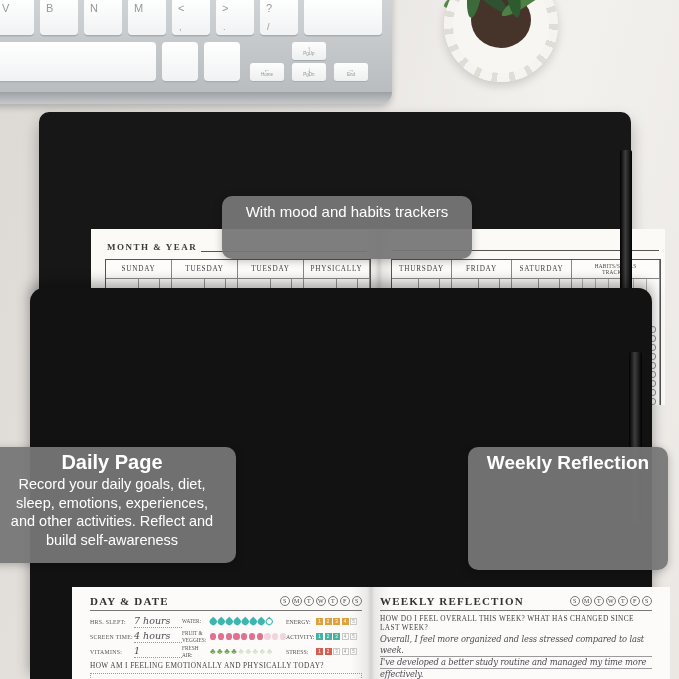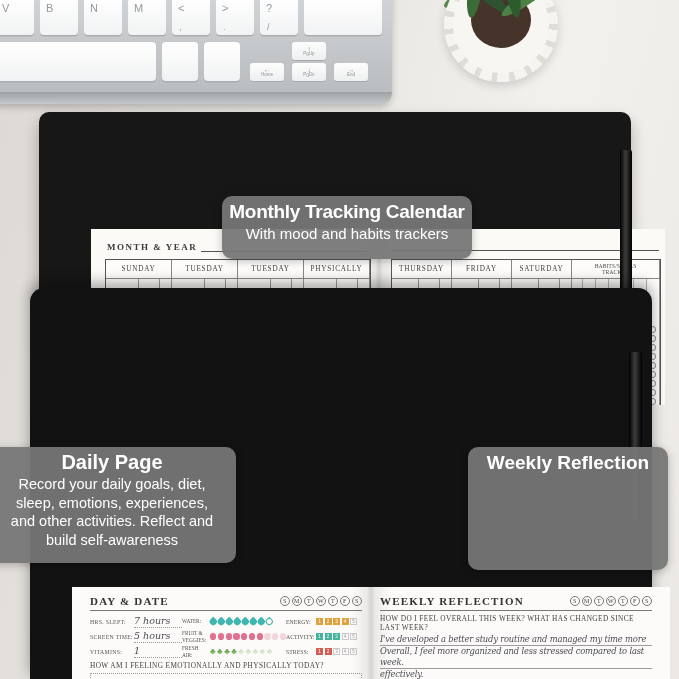--- a/index.html
+++ b/index.html
@@ -960,21 +960,21 @@
             <span class="qrow">
               <span class="sq sq-f" style="background: rgb(223, 161, 60);">1</span>
               <span class="sq sq-f" style="background: rgb(223, 161, 60);">2</span>
               <span class="sq sq-f" style="background: rgb(223, 161, 60);">3</span>
               <span class="sq sq-f" style="background: rgb(223, 161, 60);">4</span>
               <span class="sq">5</span>
             </span>
         </div>
         <div class="srow">
           <span class="slabel cap">SCREEN TIME:</span>
-            <span class="sval hw">5 hours</span>
+            <span class="sval hw">4 hours</span>
           <span class="tlabel cap">FRUIT &amp;
 VEGGIES:</span>
             <span class="irow">
               <span class="berry" style="background: rgb(224, 113, 143);"></span>
               <span class="berry" style="background: rgb(224, 113, 143);"></span>
               <span class="berry" style="background: rgb(224, 113, 143);"></span>
               <span class="berry" style="background: rgb(224, 113, 143);"></span>
               <span class="berry" style="background: rgb(224, 113, 143);"></span>
               <span class="berry" style="background: rgb(224, 113, 143);"></span>
               <span class="berry" style="background: rgb(224, 113, 143);"></span>
@@ -1031,37 +1031,36 @@
               <span class="chip">T</span>
               <span class="chip">W</span>
               <span class="chip">T</span>
               <span class="chip">F</span>
               <span class="chip">S</span>
             </span>
         </div>
         <div class="q">HOW DO I FEEL OVERALL THIS WEEK? WHAT HAS CHANGED SINCE LAST WEEK?</div>
         <div class="rules">
             <div class="rule">
+              <span class="hw tight">Overall, I feel more organized and less stressed compared to last week.</span>
+            </div>
+            <div class="rule">
               <span class="hw tight">I've developed a better study routine and managed my time more</span>
-            </div>
-            <div class="rule">
-              <span class="hw tight">Overall, I feel more organized and less stressed compared to last week.</span>
             </div>
             <div class="rule">
               <span class="hw tight">effectively.</span>
             </div>
           </div>
 
       </div>
     </div>
     <div class="band" style="left:599px;top:64px;width:13px;height:170px;"></div>
   </div>
 
   <div class="co co1">
-    <div class="co-title">Monthly Tracking Calendar</div>
     <div class="co-body">With mood and habits trackers</div>
   </div>
   <div class="co co2">
     <div class="co-title">Daily Page</div>
     <div class="co-body">Record your daily goals, diet,
 sleep, emotions, experiences,
 and other activities. Reflect and
 build self-awareness</div>
   </div>
   <div class="co co3">

